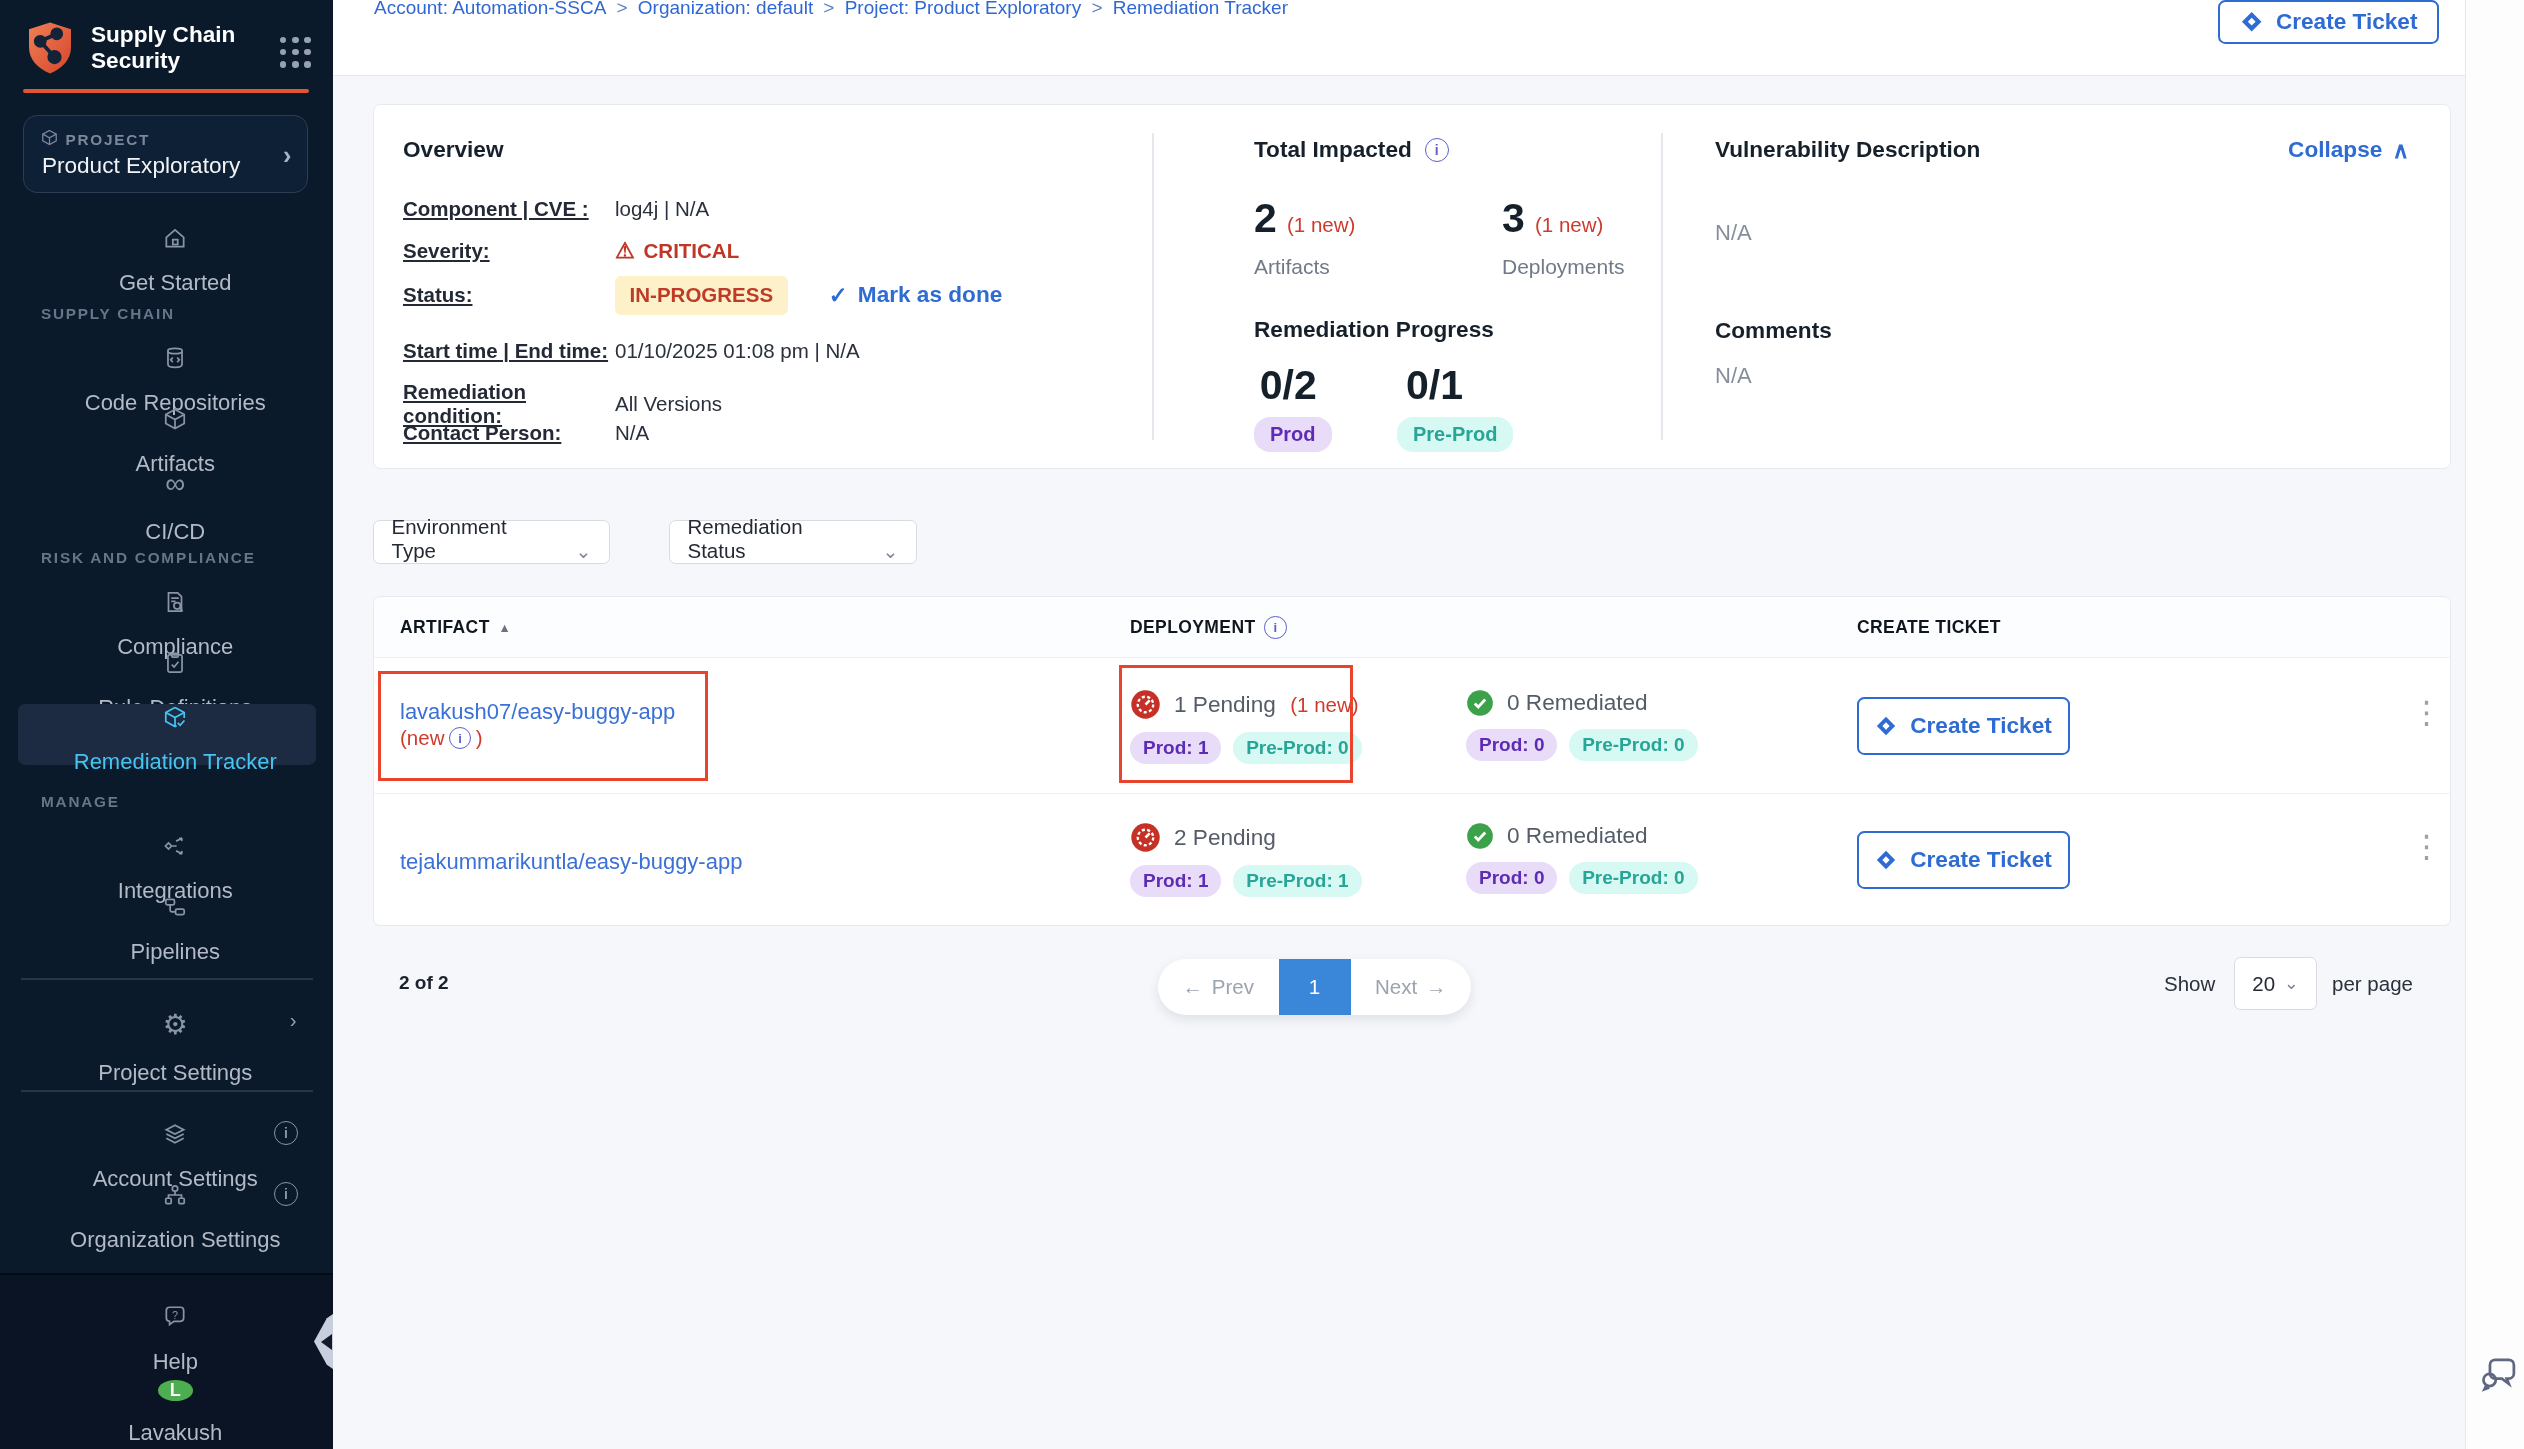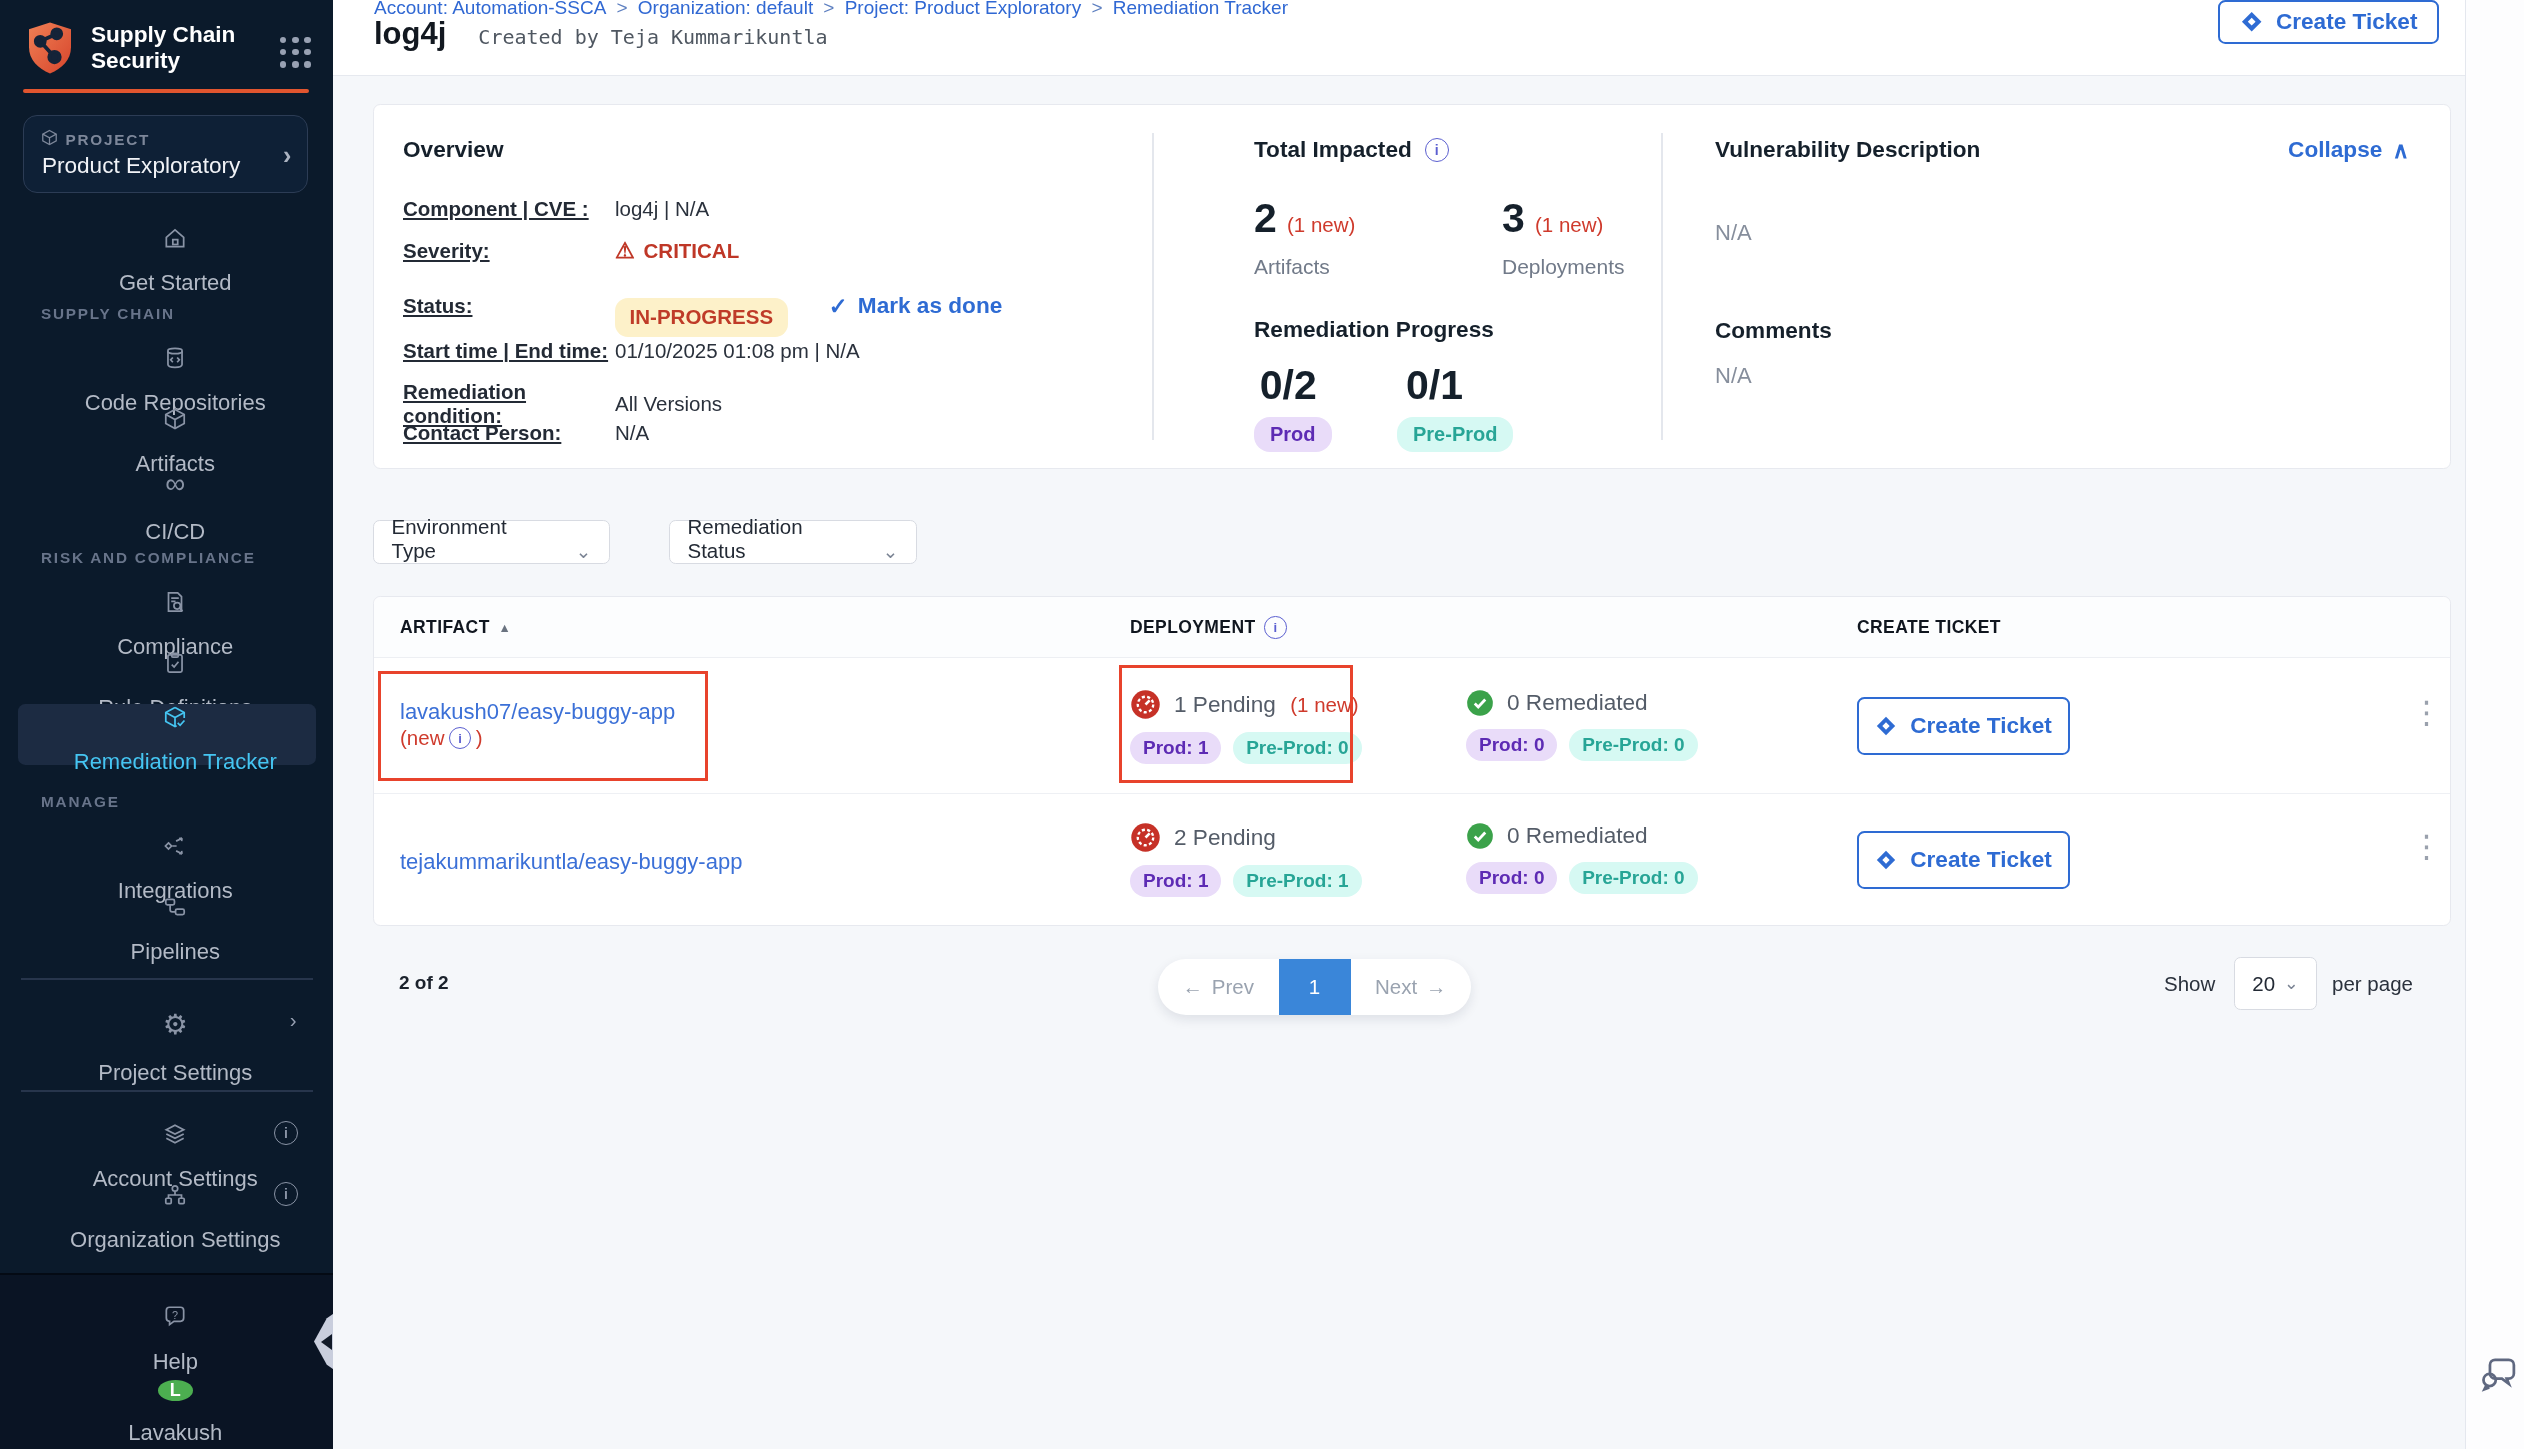--- a/index.html
+++ b/index.html
@@ -60,21 +60,21 @@
 
   
   .overview-card{left:373px;top:104px;width:2078px;height:365px;}
   .v-div{position:absolute;top:28px;bottom:28px;width:1.5px;background:#e4e7ed;}
   .sec-h{font-size:22.6px;font-weight:700;color:#15202b;}
   .kv{position:absolute;left:29px;display:flex;align-items:center;font-size:20.5px;color:#1e2631;}
   .kv .k{width:212px;font-weight:700;color:#232a35;flex:none;text-decoration:underline;}
   .kv .v{color:#2a313c;}
   .crit{color:#bf3727;font-weight:700;display:flex;align-items:center;gap:8.8px;}
   .crit .warn{font-size:22px;}
-  .badge-status{background:#fdf1c9;color:#bf3b28;font-weight:700;font-size:20.5px;padding:7.3px 14.6px;border-radius:13px;margin-top:22px;}
+  .badge-status{background:#fdf1c9;color:#bf3b28;font-weight:700;font-size:20.5px;padding:7.3px 14.6px;border-radius:6px;}
   .mark-done{color:#2e6bd3;font-weight:700;font-size:22.6px;margin-left:41px;display:flex;align-items:center;gap:10.2px;cursor:pointer;}
 
   .ov-col2{position:absolute;left:880px;top:26px;width:398px;}
   .imp-head{position:absolute;left:0;top:5.8px;display:flex;align-items:center;gap:13px;}
   .i-blue{border-color:#5b5fd0;color:#5b5fd0;}
   .bignum{font-size:41px;font-weight:700;color:#15202b;}
   .rednote{font-size:20.5px;color:#cf3a2c;margin-left:10.2px;}
   .subgray{font-size:21px;color:#717a89;}
   .pill{display:inline-block;font-size:20px;font-weight:700;padding:5.8px 16px;border-radius:16px;}
   .pill.prod{background:#e9dcf9;color:#5d2bb4;}
@@ -332,24 +332,20 @@
   <div class="collapse-handle" data-name="sidebar-collapse-handle">
     <span class="tri" data-name="collapse-arrow-icon"></span>
   </div>
 
   <div class="main-bg" data-name="main-content-background"></div>
 
   <div class="header" data-name="page-header">
     <div class="crumbs" data-name="breadcrumb">
       <span data-name="breadcrumb-link-account">Account: Automation-SSCA</span><span class="sep" data-name="breadcrumb-separator">&gt;</span><span data-name="breadcrumb-link-organization">Organization: default</span><span class="sep" data-name="breadcrumb-separator">&gt;</span><span data-name="breadcrumb-link-project">Project: Product Exploratory</span><span class="sep" data-name="breadcrumb-separator">&gt;</span><span data-name="breadcrumb-current">Remediation Tracker</span>
     </div>
-    <div class="title-row" data-name="title-row">
-      <span class="page-title" data-name="page-title">log4j</span>
-      <span class="created-by" data-name="created-by-text">Created by Teja Kummarikuntla</span>
-    </div>
     <div class="btn-ticket hdr-ticket" data-name="create-ticket-button-header">
       <span class="ic" data-name="jira-diamond-icon">
         <svg width="23.4" height="23.4" viewBox="0 0 24 24">
             <path d="M12 2 L22 12 L12 22 L2 12 Z" fill="#2e6bd3"></path>
             <path d="M12 8 L16 12 L12 16 L8 12 Z" fill="#fff"></path>
           </svg>
       </span>
       <span data-name="create-ticket-label">Create Ticket</span>
     </div>
   </div>

